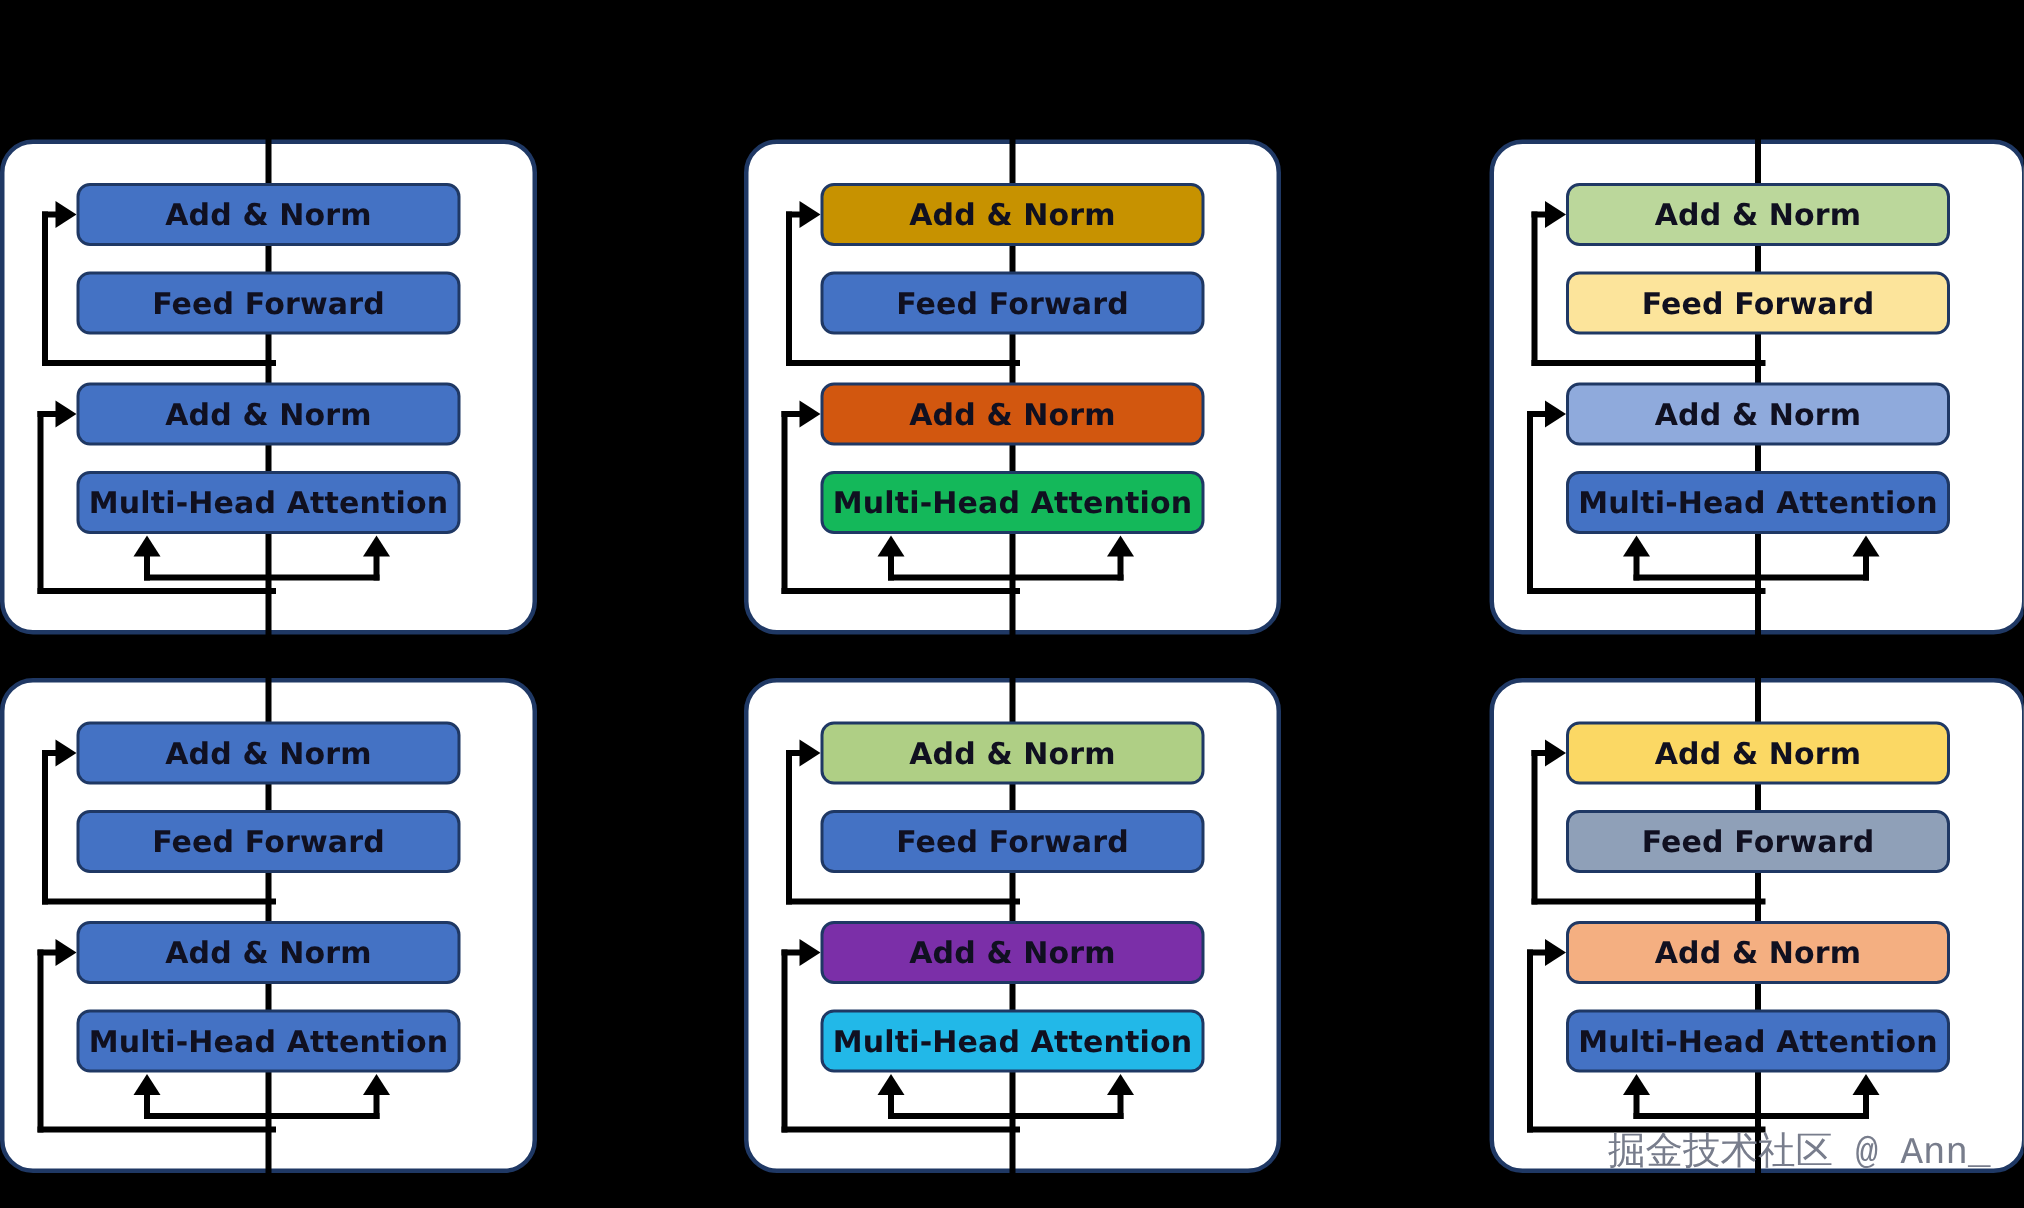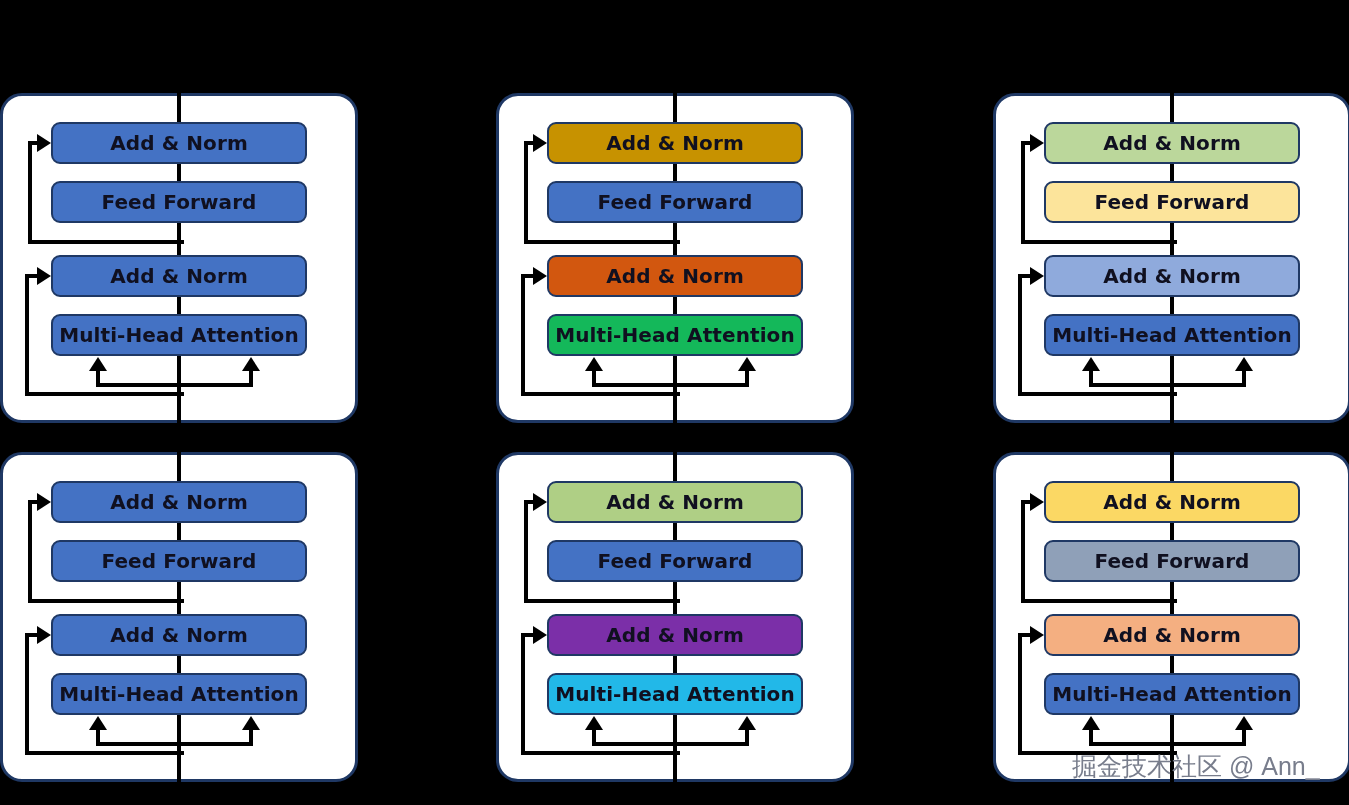--- a/index.html
+++ b/index.html
@@ -108,21 +108,21 @@
 
   
   .fan { position: absolute; z-index: 3; }
 
   
   #watermark {
     position: absolute;
     z-index: 30;
     color: rgba(120,125,140,0.80);
     font-size: 25px;
-    font-family: Liberation Sans, sans-serif;
+    font-family: Liberation Mono, monospace;
     white-space: nowrap;
     pointer-events: none;
   }
 </style>
 </head>
 <body>
 
 <div id="grid">
     <div class="panel" style="left: 0px; top: 93px; width: 358px; height: 330px;">
       <div class="panel-inner">

